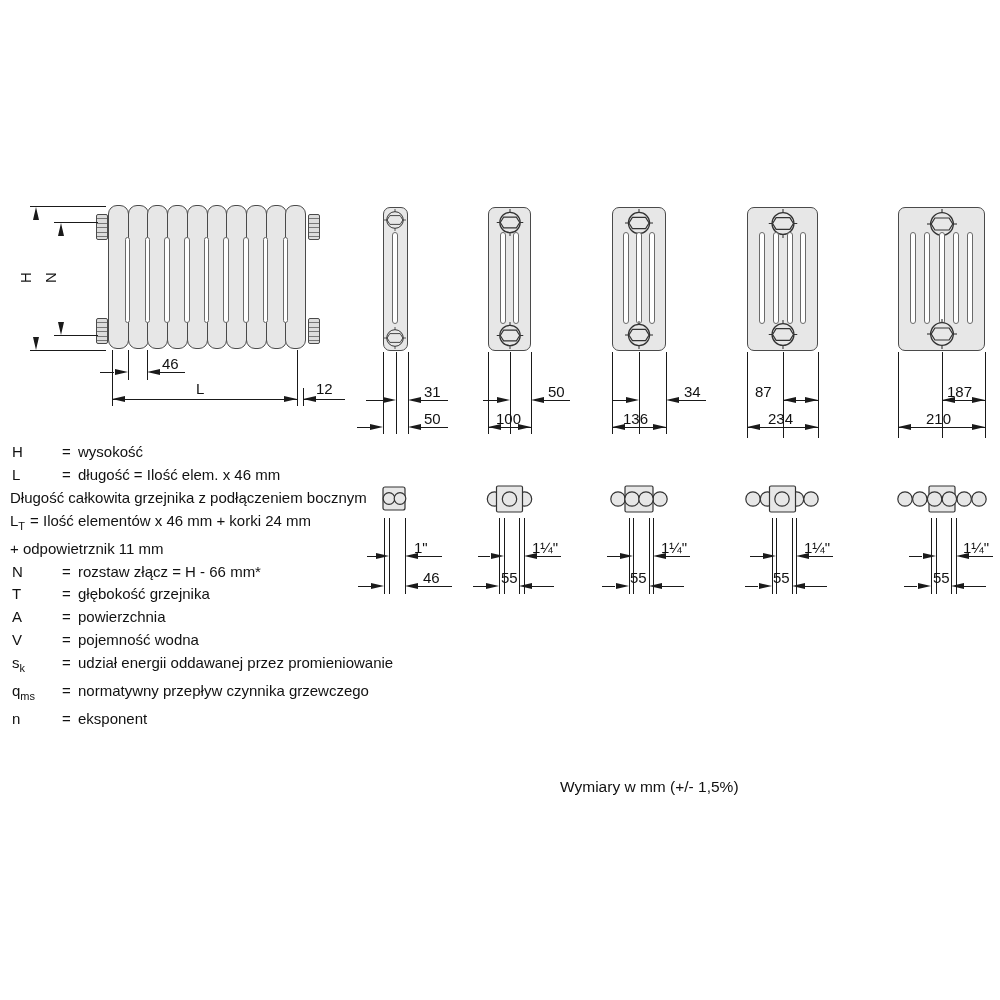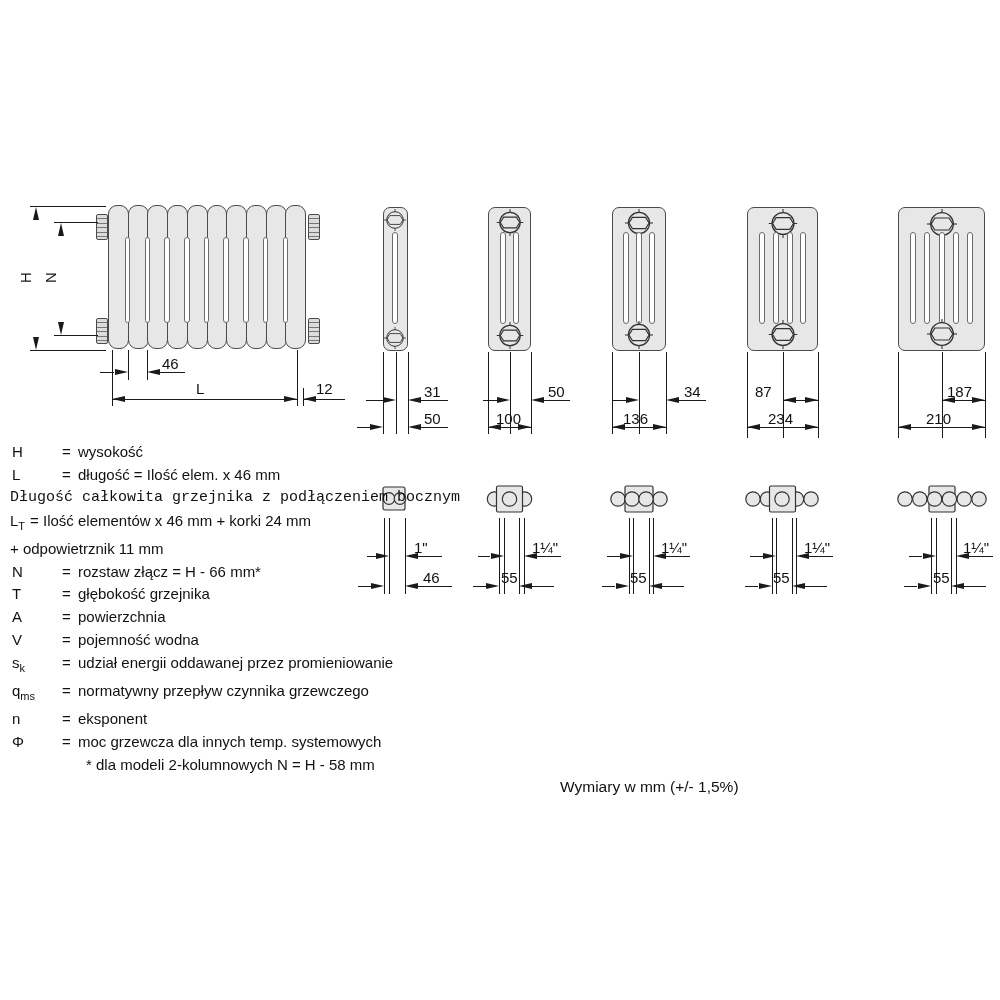--- a/index.html
+++ b/index.html
@@ -360,28 +360,26 @@
       <div class="dl" style="left: 630px; top: 570px;">55</div>
       <div class="dl" style="left: 804px; top: 540px;">1¼"</div>
       <div class="dl" style="left: 773px; top: 570px;">55</div>
       <div class="dl" style="left: 963px; top: 540px;">1¼"</div>
       <div class="dl" style="left: 933px; top: 570px;">55</div>
     </div>
 
   <div class="legend">
     <div class="lrow"><span class="lsym">H</span><span class="leq">=</span><span>wysokość</span></div>
     <div class="lrow"><span class="lsym">L</span><span class="leq">=</span><span>długość = Ilość elem. x 46 mm</span></div>
-    <div class="lrow" style="padding-left:2px;font-family:Liberation Mono, monospace;">Długość całkowita grzejnika z podłączeniem bocznym</div>
+    <div class="lrow" style="padding-left:2px;">Długość całkowita grzejnika z podłączeniem bocznym</div>
     <div class="lrow" style="padding-left:2px;"><span>L</span><sub>T</sub><span style="margin-left:5px;">= Ilość elementów x 46 mm + korki 24 mm</span></div>
     <div class="lrow" style="padding-left:2px;">+ odpowietrznik 11 mm</div>
     <div class="lrow"><span class="lsym">N</span><span class="leq">=</span><span>rozstaw złącz = H - 66 mm*</span></div>
     <div class="lrow"><span class="lsym">T</span><span class="leq">=</span><span>głębokość grzejnika</span></div>
     <div class="lrow"><span class="lsym">A</span><span class="leq">=</span><span>powierzchnia</span></div>
     <div class="lrow"><span class="lsym">V</span><span class="leq">=</span><span>pojemność wodna</span></div>
     <div class="lrow"><span class="lsym"><span>s</span><sub>k</sub></span><span class="leq">=</span><span>udział energii oddawanej przez promieniowanie</span></div>
     <div class="lrow"><span class="lsym"><span>q</span><sub>ms</sub></span><span class="leq">=</span><span>normatywny przepływ czynnika grzewczego</span></div>
     <div class="lrow"><span class="lsym">n</span><span class="leq">=</span><span>eksponent</span></div>
-    <div class="lrow"><span class="lsym">Φ</span><span class="leq">=</span><span>moc grzewcza dla innych temp. systemowych</span></div>
-    <div class="lrow lnote">* dla modeli 2-kolumnowych N = H - 58 mm</div>
   </div>
 
   <div class="footnote">Wymiary w mm (+/- 1,5%)</div>
 </div>
 
 </body></html>

